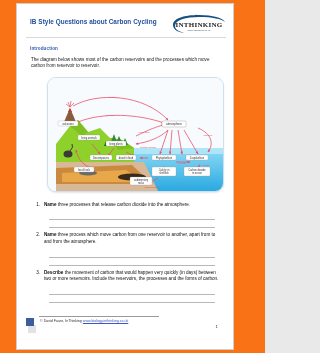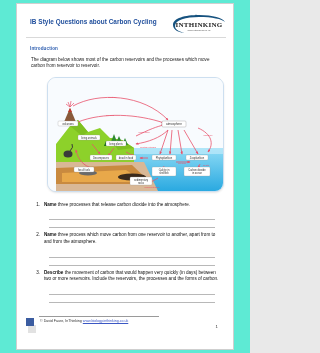--- a/index.html
+++ b/index.html
@@ -5,22 +5,23 @@
   html, body {
     margin: 0;
     padding: 0;
     background: #e9e9e9;
     font-family: "Liberation Sans", sans-serif;
   }
   #page {
     position: relative;
     width: 250px;
     height: 353px;
-    background: #5eead4;
+    background: #f97316;
     overflow: hidden;
+    padding-left: 15px;
   }
   #sheet {
     position: absolute;
     left: 16px;
     top: 3px;
     width: 218px;
     height: 347px;
     background: #ffffff;
     border: 1px solid #cfcfcf;
     box-sizing: border-box;

